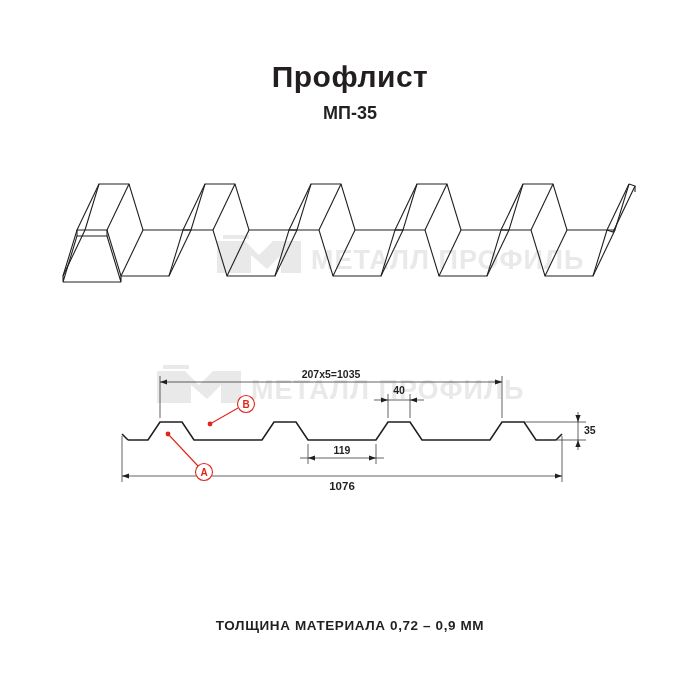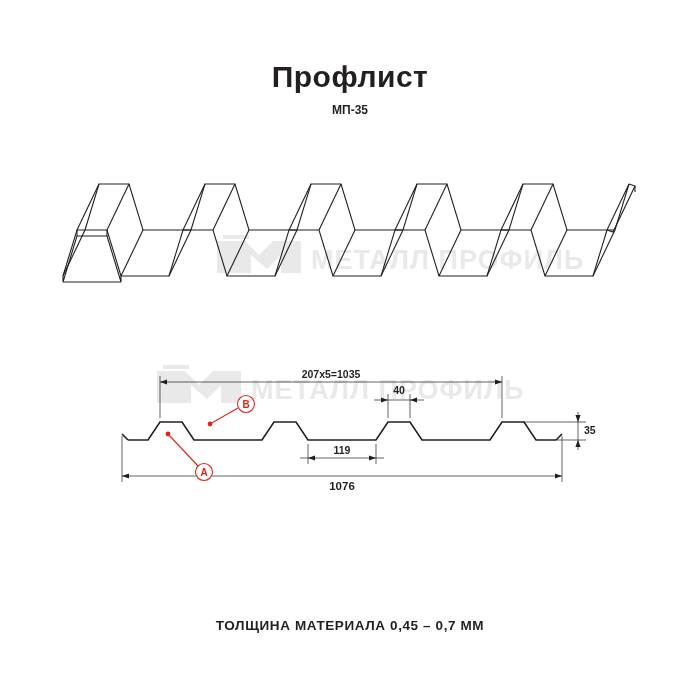--- a/index.html
+++ b/index.html
@@ -30,21 +30,21 @@
     font-weight: bold;
     letter-spacing: 0.5px;
     color: #231f20;
   }
   .subtitle {
     position: absolute;
     top: 103px;
     left: 0;
     width: 700px;
     text-align: center;
-    font-size: 12px;
+    font-size: 18px;
     font-weight: bold;
     color: #231f20;
   }
   .iso-wrap {
     position: absolute;
     top: 160px;
     left: 55px;
     width: 600px;
     height: 160px;
   }
@@ -228,14 +228,14 @@
 
       <g>
         <line x1="100" y1="74" x2="128" y2="58" stroke="#e1251b" stroke-width="1.1"></line>
         <circle cx="100" cy="74" r="2.4" fill="#e1251b"></circle>
         <circle cx="136" cy="54" r="8.5" fill="#ffffff" stroke="#e1251b" stroke-width="1.1"></circle>
         <text x="136" y="58" font-size="10" fill="#e1251b" text-anchor="middle">B</text>
       </g>
     </svg>
   </div>
 
-  <div class="footer">ТОЛЩИНА МАТЕРИАЛА 0,45 – 0,7 ММ</div>
+  <div class="footer">ТОЛЩИНА МАТЕРИАЛА 0,72 – 0,9 ММ</div>
 </div>
 
 </body></html>

